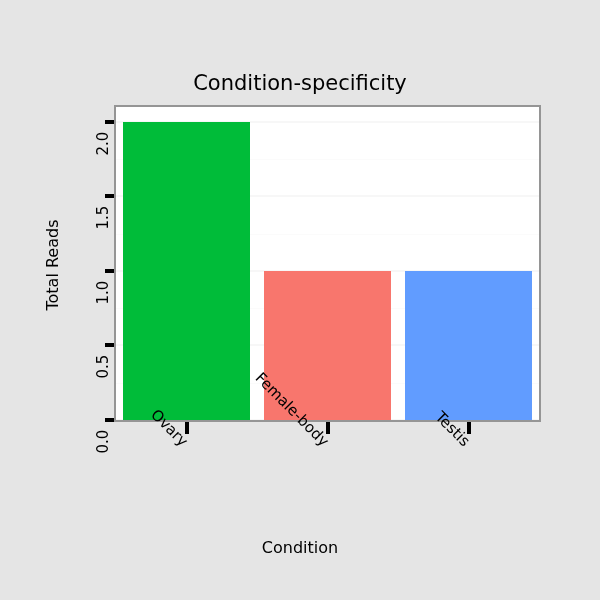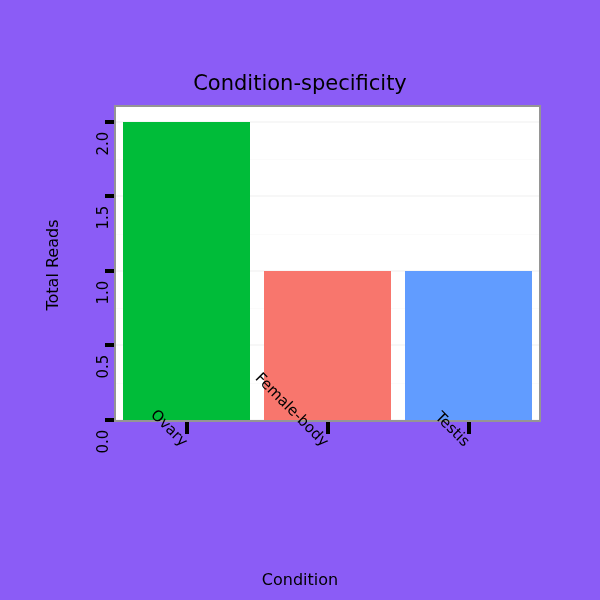--- a/index.html
+++ b/index.html
@@ -12,21 +12,21 @@
     height: 600px;
     font-family: "DejaVu Sans", sans-serif;
     color: #000000;
     overflow: hidden;
   }
 
   #plot-root {
     position: relative;
     width: 600px;
     height: 600px;
-    background: #8b5cf6;
+    background: #e5e5e5;
   }
 
   
   #chart-title {
     position: absolute;
     left: 0;
     top: 70px;
     width: 600px;
     text-align: center;
     font-size: 21px;
@@ -109,21 +109,20 @@
   #axis-title-x {
     position: absolute;
     left: 0;
     top: 539px;
     width: 600px;
     text-align: center;
     font-size: 16px;
     line-height: 18px;
     color: #000000;
     white-space: nowrap;
-    margin-top: 32px;
   }
 
   
   .xtick-label {
     position: absolute;
     font-size: 15px;
     line-height: 16px;
     color: #000000;
     white-space: nowrap;
     transform-origin: 100% 0%;

